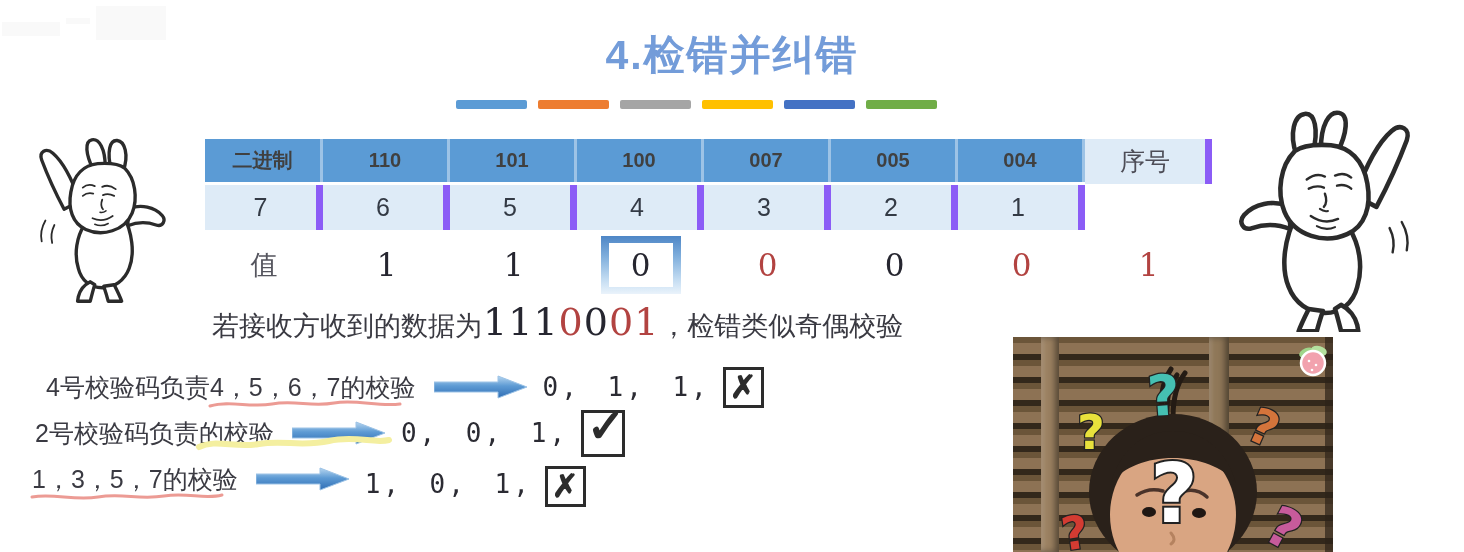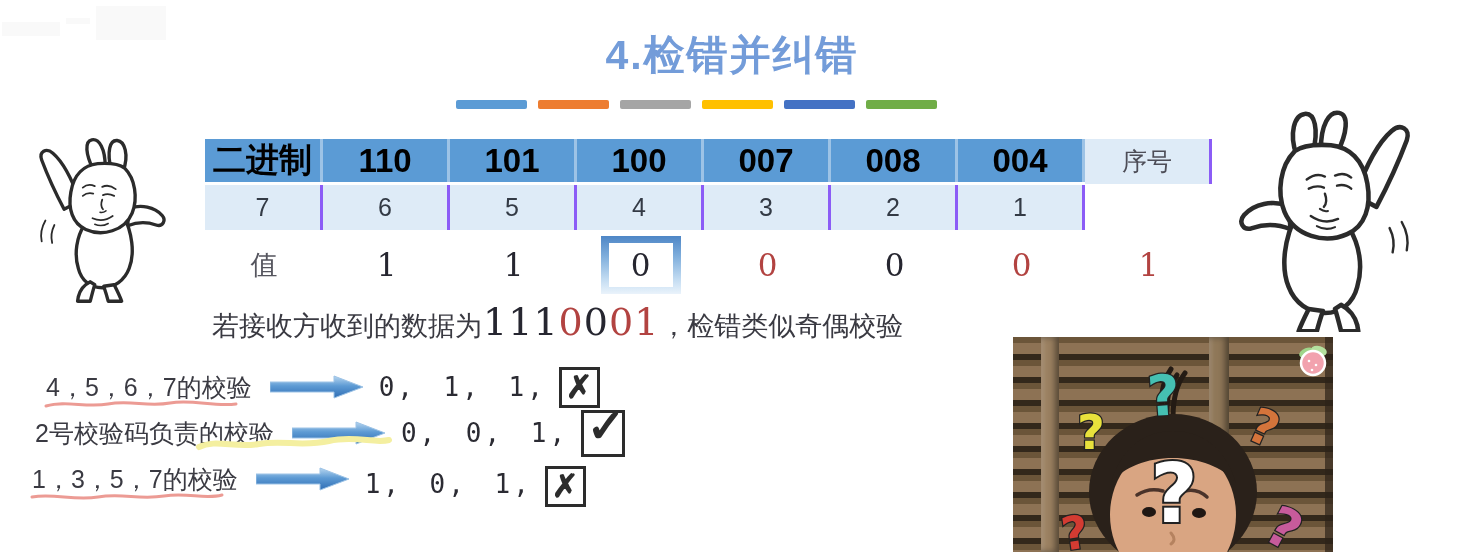--- a/index.html
+++ b/index.html
@@ -22,29 +22,29 @@
   }
 
   
   .dashes { left:456px; top:100px; display:flex; gap:11px; }
   .dashes .bar { width:71px; height:9px; border-radius:2px; }
 
   
   .htable { left:205px; top:139px; display:grid;
     grid-template-columns:118px repeat(7,127px); grid-auto-rows:43px; row-gap:3px; }
   .htable .hcell {
-    background:#5B9BD5; color:#000000; font-weight:bold; font-size:33px;
+    background:#5B9BD5; color:#404040; font-weight:bold; font-size:20px;
     display:flex; align-items:center; justify-content:center;
     border-right:3px solid #9DC3E6;
   }
   .htable .hcell:nth-child(8) { border-right:none; }
   .htable .icell {
     background:#DEEBF7; color:#333a45; font-size:25px; height:45px;
     display:flex; align-items:center; justify-content:center;
-    border-right:3px solid #8b5cf6;
+    border-right:7px solid #8b5cf6;
   }
   .htable .icell:nth-child(16) { border-right:none; }
   .htable .icell.lbl { color:#4d4d57; }
 
   .vrow { left:205px; top:234px; display:grid;
     grid-template-columns:118px repeat(7,127px); height:62px; }
   .vrow .vcell { display:flex; align-items:center; justify-content:center;
     font-family:"DejaVu Serif", serif; font-size:31px; }
   .vrow .vlabel { font-family:"Liberation Sans", sans-serif; font-size:27px; color:#55555e; }
   .d-dark { color:#262630; }
@@ -123,21 +123,21 @@
   <div class="bar" style="background: rgb(68, 114, 196);"></div>
   <div class="bar" style="background: rgb(112, 173, 71);"></div>
 </div>
 
 <div class="abs htable">
   <div class="hcell">二进制</div>
   <div class="hcell">110</div>
   <div class="hcell">101</div>
   <div class="hcell">100</div>
   <div class="hcell">007</div>
-  <div class="hcell">008</div>
+  <div class="hcell">005</div>
   <div class="hcell">004</div>
 
   <div class="icell lbl">序号</div>
   <div class="icell">7</div>
   <div class="icell">6</div>
   <div class="icell">5</div>
   <div class="icell">4</div>
   <div class="icell">3</div>
   <div class="icell">2</div>
   <div class="icell">1</div>
@@ -214,20 +214,21 @@
   <path class="line" d="M164,112 q8,14 5,28"></path>
 </svg>
 
 <div class="abs statement">
   <span class="txt">若接收方收到的数据为</span>
   <span class="digits"><span class="d-dark">1</span><span class="d-dark">1</span><span class="d-dark">1</span><span class="d-red">0</span><span class="d-dark">0</span><span class="d-red">0</span><span class="d-red">1</span></span>
   <span class="txt">，检错类似奇偶校验</span>
 </div>
 
 <div class="abs check-row" style="top:366px; padding-left:16px;">
+  <span class="lbl">4号校验码负责</span>
   <span class="lbl nums">
     <span>4，5，6，7</span>
     <svg class="underline u-red" viewBox="0 0 198 16" preserveAspectRatio="none">
       <path d="M4,10 C24,4 44,12 66,8 S106,11 128,7 S172,11 194,8"></path>
     </svg>
   </span>
   <span class="lbl">的校验</span>
   <svg class="arrow" width="95" height="26" viewBox="0 0 95 26">
     <defs>
         <linearGradient id="ag1" x1="0" y1="0" x2="0" y2="1">

